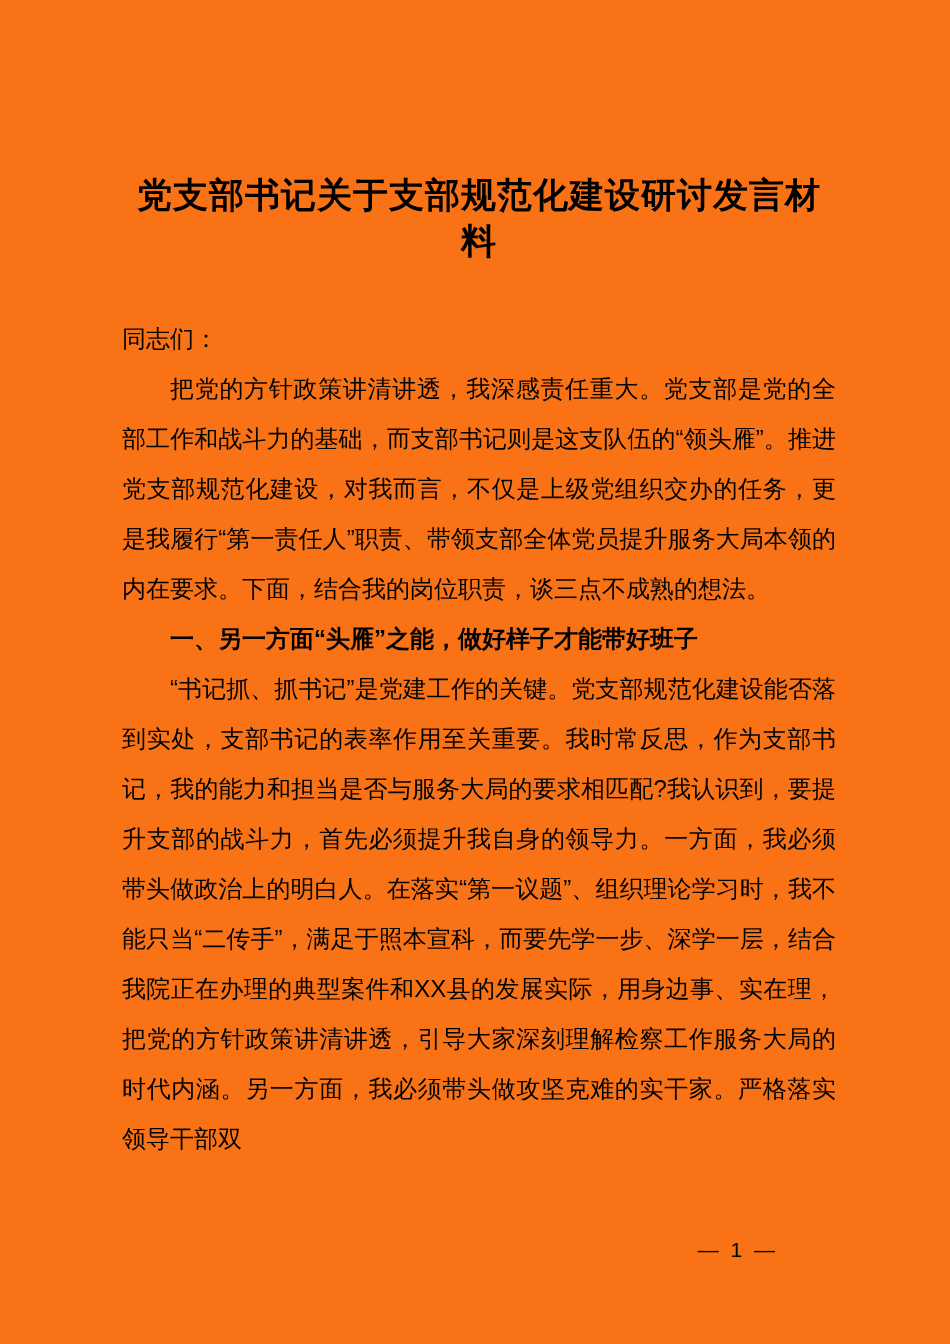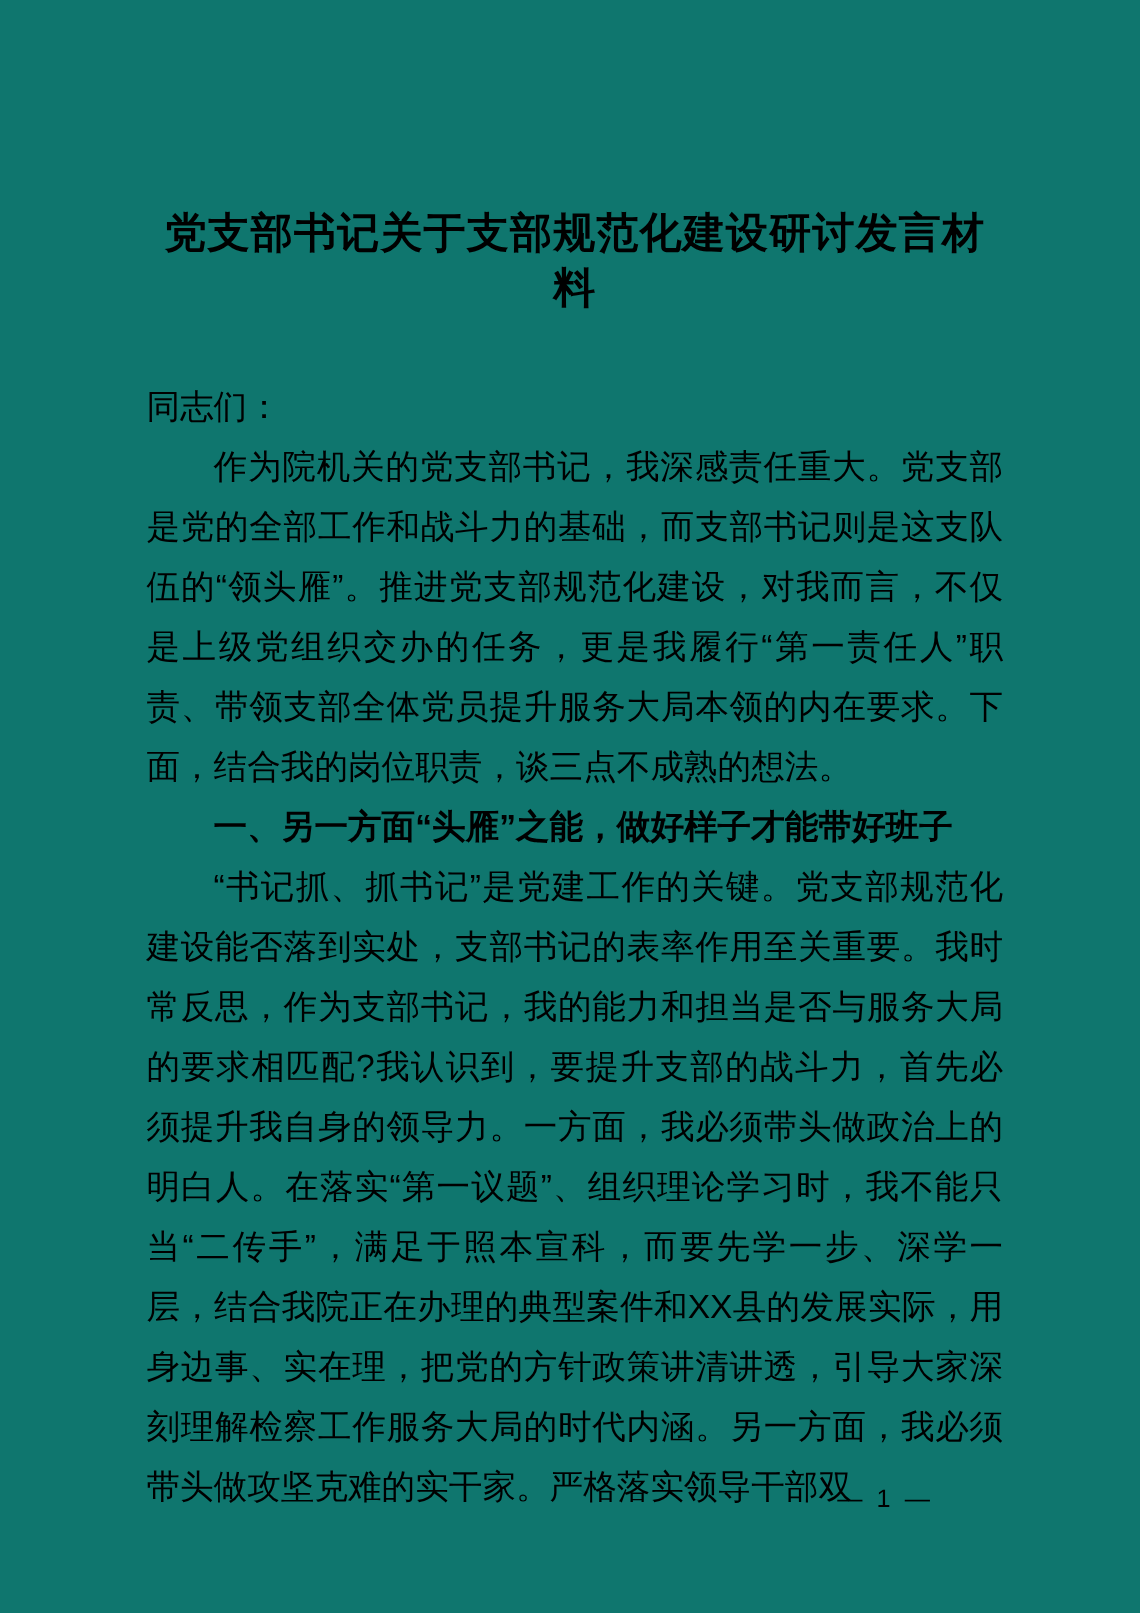--- a/index.html
+++ b/index.html
@@ -2,36 +2,36 @@
 <html><head>
 <meta charset="utf-8">
 <style>
   * { margin: 0; padding: 0; box-sizing: border-box; }
   html, body { background: #ffffff; }
   .page {
     position: relative;
     width: 950px;
     height: 1344px;
     margin: 0 auto;
-    background: #0f766e;
+    background: #f97316;
     color: #000000;
     padding: 172px 114px 0 122px;
     overflow: hidden;
     font-family: "Liberation Sans", "DejaVu Sans", sans-serif;
   }
   .doc-title {
     font-size: 35px;
     font-weight: 700;
     line-height: 46px;
     text-align: center;
     letter-spacing: 1px;
     margin-bottom: 50px;
   }
   .doc-body p {
-    font-size: 28px;
+    font-size: 24px;
     line-height: 50px;
     text-align: justify;
     text-justify: inter-ideograph;
     word-break: break-all;
   }
   .salutation { text-indent: 0; }
   .para { text-indent: 2em; }
   .heading { font-weight: 700; }
   .page-number {
     position: absolute;
@@ -44,21 +44,21 @@
 </style>
 </head>
 <body>
 
 <div class="page">
   <h1 class="doc-title">党支部书记关于支部规范化建设研讨发言材料</h1>
 
   <div class="doc-body">
     <p class="salutation">同志们：</p>
 
-    <p class="para">作为院机关的党支部书记，我深感责任重大。党支部是党的全部工作和战斗力的基础，而支部书记则是这支队伍的“领头雁”。推进党支部规范化建设，对我而言，不仅是上级党组织交办的任务，更是我履行“第一责任人”职责、带领支部全体党员提升服务大局本领的内在要求。下面，结合我的岗位职责，谈三点不成熟的想法。</p>
+    <p class="para">把党的方针政策讲清讲透，我深感责任重大。党支部是党的全部工作和战斗力的基础，而支部书记则是这支队伍的“领头雁”。推进党支部规范化建设，对我而言，不仅是上级党组织交办的任务，更是我履行“第一责任人”职责、带领支部全体党员提升服务大局本领的内在要求。下面，结合我的岗位职责，谈三点不成熟的想法。</p>
 
     <p class="para heading">一、另一方面“头雁”之能，做好样子才能带好班子</p>
 
     <p class="para">“书记抓、抓书记”是党建工作的关键。党支部规范化建设能否落到实处，支部书记的表率作用至关重要。我时常反思，作为支部书记，我的能力和担当是否与服务大局的要求相匹配?我认识到，要提升支部的战斗力，首先必须提升我自身的领导力。一方面，我必须带头做政治上的明白人。在落实“第一议题”、组织理论学习时，我不能只当“二传手”，满足于照本宣科，而要先学一步、深学一层，结合我院正在办理的典型案件和XX县的发展实际，用身边事、实在理，把党的方针政策讲清讲透，引导大家深刻理解检察工作服务大局的时代内涵。另一方面，我必须带头做攻坚克难的实干家。严格落实领导干部双</p>
   </div>
 
   <div class="page-number">— 1 —</div>
 </div>
 
 </body></html>

